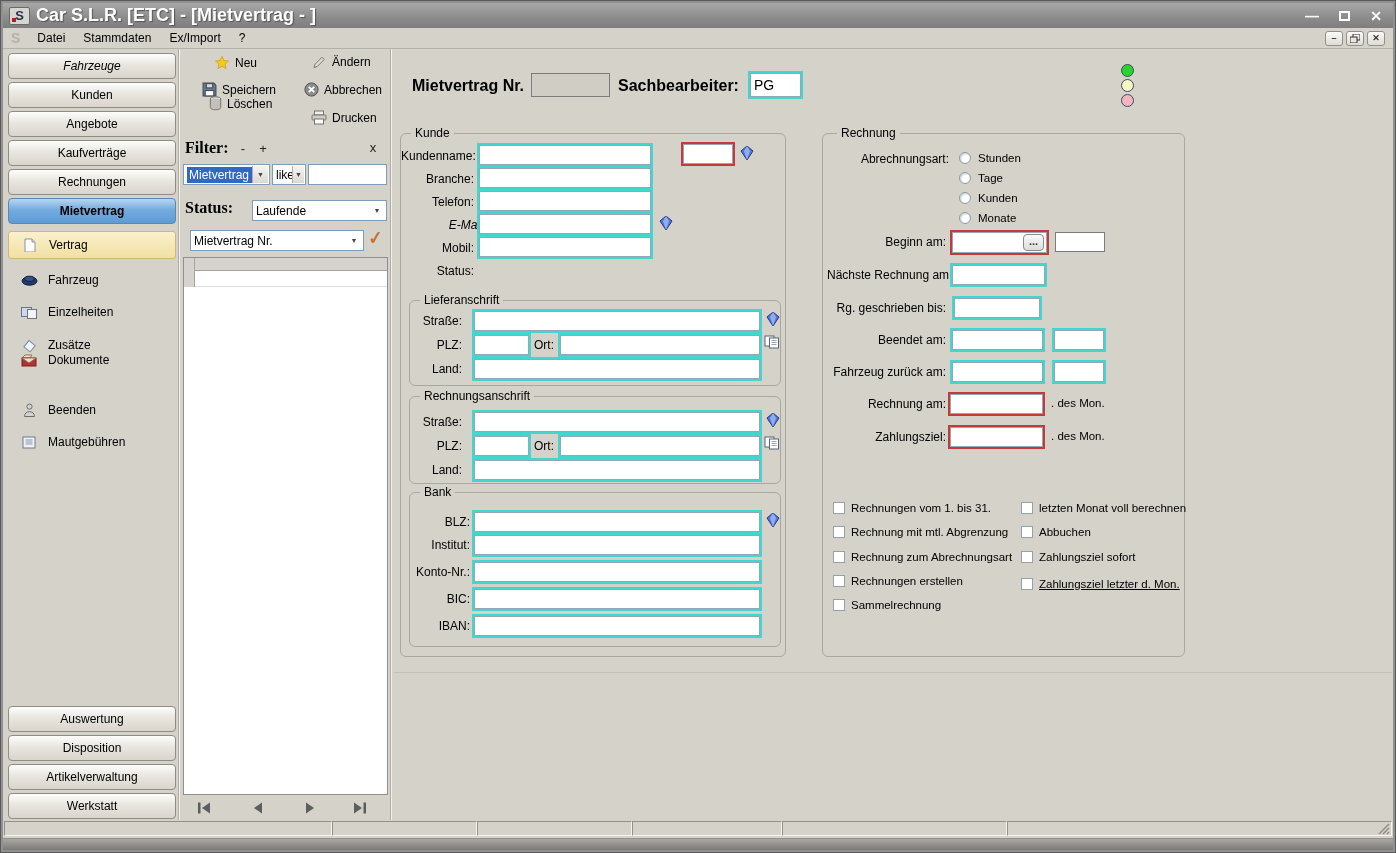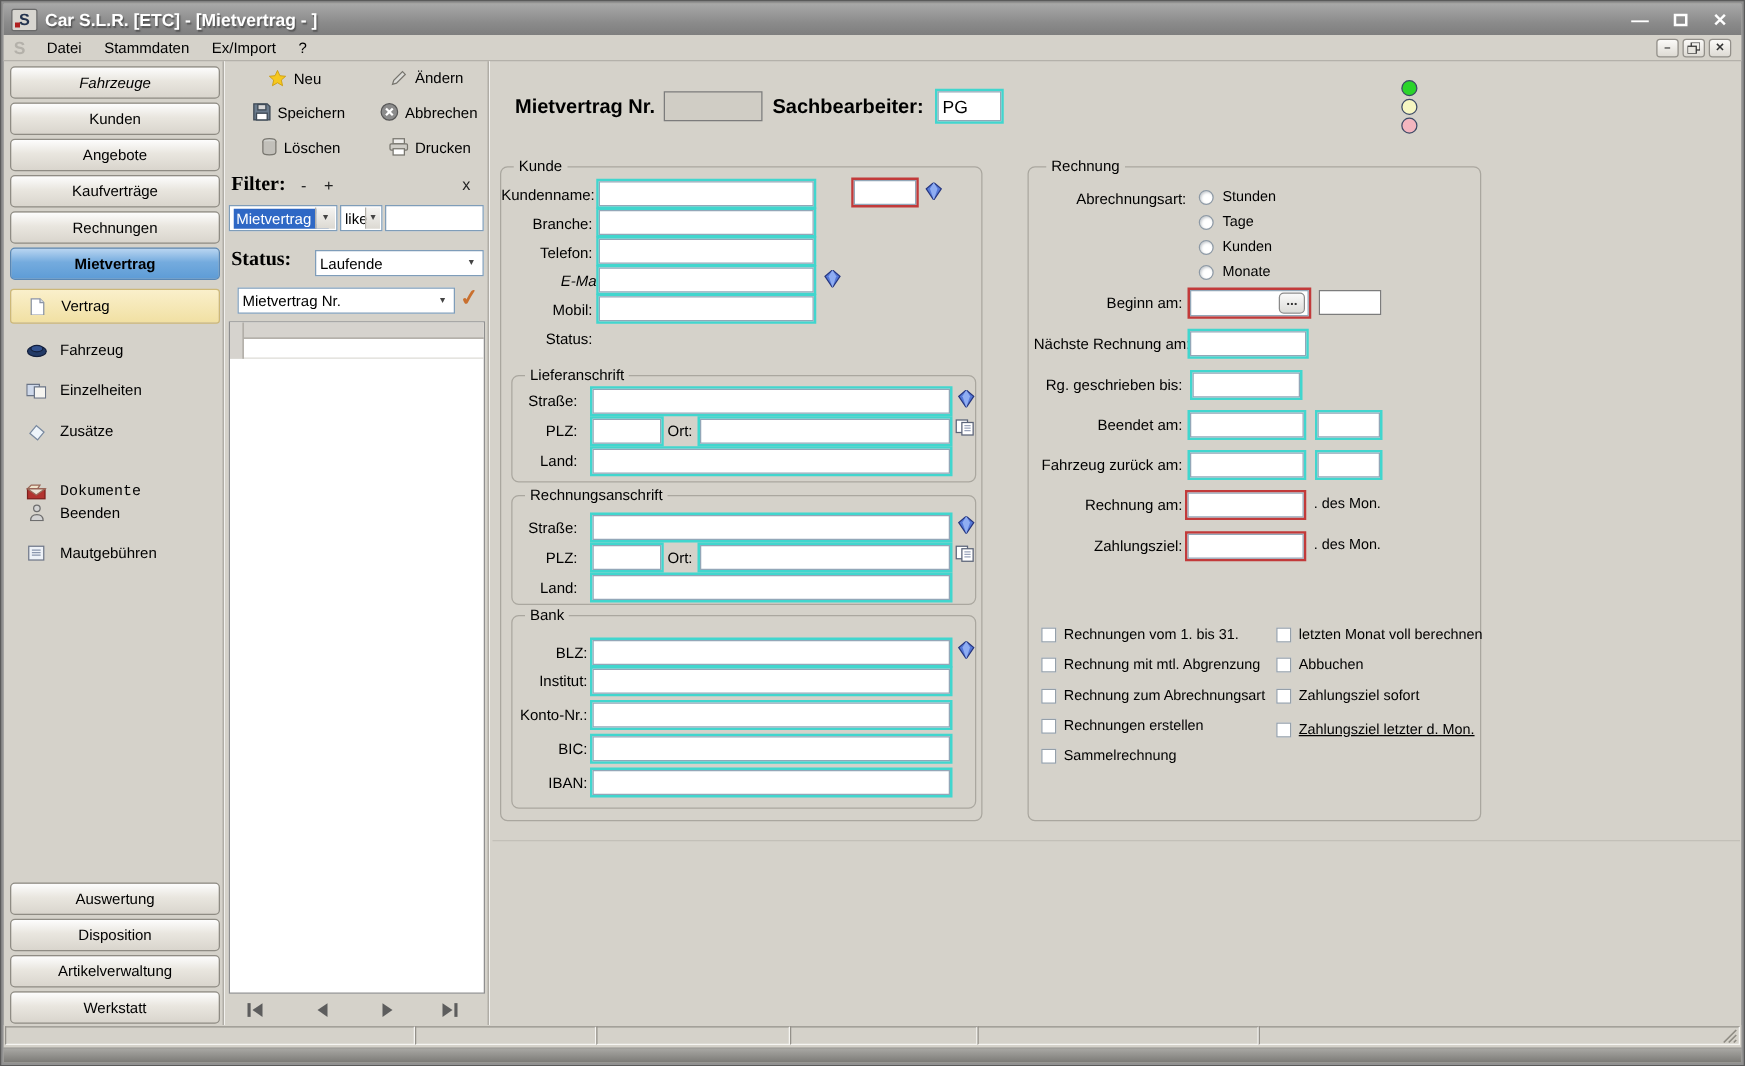--- a/index.html
+++ b/index.html
@@ -9,21 +9,21 @@
             box-shadow: inset 0 0 0 1px #5a5a5a, inset 0 0 0 3px #919191; overflow:hidden; }
 
   
   .titlebar { position:absolute; left:3px; top:3px; right:3px; height:25px;
               background:linear-gradient(#a8a8a8,#8b8b8b 60%,#7e7e7e);
               display:flex; align-items:center; padding:0 6px; gap:6px; }
   .app-icon { width:21px; height:18px; background:#d8d6d0; border:1px solid #6a6a6a; border-radius:2px;
               display:flex; align-items:center; justify-content:center; position:relative; }
   .app-icon .s { font-weight:bold; font-size:13px; color:#24344f; line-height:1; }
   .app-icon .dot { position:absolute; left:2px; bottom:2px; width:4px; height:4px; background:#b02020; }
-  .title-text { color:#fff; font-weight:bold; font-size:14px; text-shadow:1px 1px 1px #555; }
+  .title-text { color:#fff; font-weight:bold; font-size:18px; text-shadow:1px 1px 1px #555; }
   .win-controls { margin-left:auto; display:flex; gap:10px; align-items:center; }
   .win-btn { color:#fff; font-weight:bold; font-size:14px; width:22px; text-align:center; cursor:default; }
   .win-btn.max span { display:inline-block; width:11px; height:10px; border:2px solid #fff; }
 
   
   .menubar { position:absolute; left:3px; top:28px; right:3px; height:21px; background:#d5d2ca;
              border-bottom:1px solid #b4b1aa; display:flex; align-items:center; padding:0 4px; }
   .menu-s { font-weight:bold; font-size:14px; color:#b4b1aa; margin:0 8px 0 4px; }
   .menu-item { padding:2px 9px; font-size:12px; }
   .mdi-controls { margin-left:auto; display:flex; gap:3px; padding-right:4px; }
@@ -184,21 +184,21 @@
       <span>Einzelheiten</span>
     </div>
     <div class="subitem" style="top:333px;">
       <span class="ic">
         <svg width="15" height="15">
             <rect x="4" y="4" width="8" height="8" transform="rotate(40 7.5 7.5)" fill="#eef4fa" stroke="#7a8aa0"></rect>
           </svg>
       </span>
       <span>Zusätze</span>
     </div>
-    <div class="subitem" style="top:381px;font-family:Liberation Mono, monospace;">
+    <div class="subitem" style="top:348px;">
       <span class="ic">
         <svg width="17" height="13">
             <path d="M1 4l3-3h7l-2 3z" fill="#f0e3cb" stroke="#9a6a5a"></path>
             <rect x="1" y="4" width="14" height="8" fill="#b23430" stroke="#7c1f1c"></rect>
             <path d="M1 4h14l-7 5z" fill="#e9e1d4" stroke="#9a6a5a"></path>
           </svg>
       </span>
       <span>Dokumente</span>
     </div>
     <div class="subitem" style="top:398px;">
@@ -255,21 +255,21 @@
         </svg>
       <span>Speichern</span>
     </div>
     <div class="toolbtn" style="left:304px; top:82px;">
       <svg width="15" height="15">
           <circle cx="7.5" cy="7.5" r="6.6" fill="#8c8c8c" stroke="#555"></circle>
           <path d="M4.8 4.8l5.4 5.4M10.2 4.8l-5.4 5.4" stroke="#fff" stroke-width="1.8"></path>
         </svg>
       <span>Abbrechen</span>
     </div>
-    <div class="toolbtn" style="left:209px; top:110px;">
+    <div class="toolbtn" style="left:209px; top:96px;">
       <svg width="13" height="15">
           <ellipse cx="6.5" cy="3" rx="5.2" ry="2.2" fill="#d4d4d0" stroke="#77756e"></ellipse>
           <path d="M1.3 3v8.5c0 1.3 2.3 2.3 5.2 2.3s5.2-1 5.2-2.3V3" fill="#c2c0ba" stroke="#77756e"></path>
         </svg>
       <span>Löschen</span>
     </div>
     <div class="toolbtn" style="left:311px; top:110px;">
       <svg width="16" height="15">
           <rect x="3.5" y="1" width="9" height="4" fill="#efeeec" stroke="#77756e"></rect>
           <rect x="1" y="5" width="14" height="5" rx="1" fill="#cfcdc7" stroke="#77756e"></rect>

